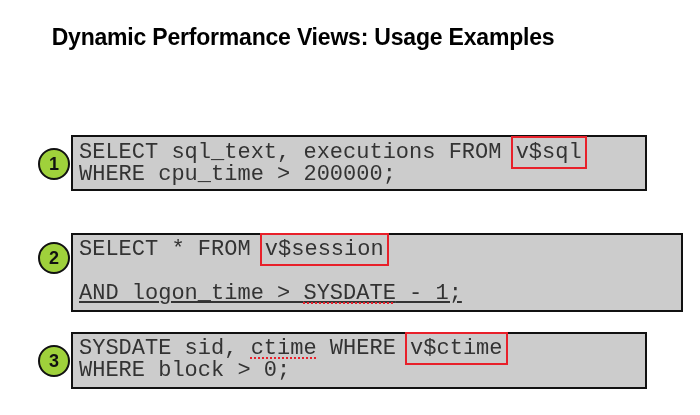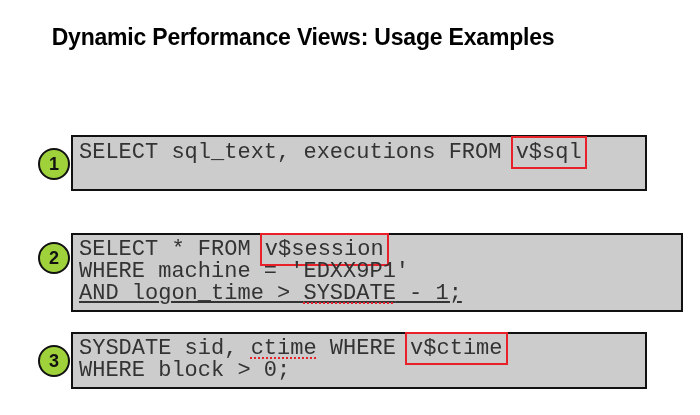--- a/index.html
+++ b/index.html
@@ -79,28 +79,28 @@
   </style>
 </head>
 <body>
 
 <div class="slide-title">Dynamic Performance Views: Usage Examples</div>
 
 <div class="example">
   <div class="badge" style="top:148px;">1</div>
   <div class="code-box" style="top:135px;height:52px;">
     <div class="code-line" style="top:5px;"><span>SELECT sql_text, executions FROM </span><span class="hl">v$sql</span></div>
+    <div class="code-line" style="top:27px;"><span>WHERE cpu_time &gt; 200000;</span></div>
   </div>
 </div>
 
 <div class="example">
   <div class="badge" style="top:242px;">2</div>
   <div class="code-box" style="top:233px;height:75px;padding-left:36px;">
     <div class="code-line" style="top:4px;"><span>SELECT * FROM </span><span class="hl">v$session</span></div>
-    <div class="code-line" style="top:26px;"><span>WHERE machine = 'EDXX9P1'</span></div>
     <div class="code-line" style="top:48px;text-decoration:underline;"><span>AND logon_time &gt; </span><span class="spell">SYSDATE</span><span> - 1;</span></div>
   </div>
 </div>
 
 <div class="example">
   <div class="badge" style="top:345px;">3</div>
   <div class="code-box" style="top:332px;height:53px;">
     <div class="code-line" style="top:4px;"><span>SYSDATE sid, </span><span class="spell">ctime</span><span> WHERE </span><span class="hl">v$ctime</span></div>
     <div class="code-line" style="top:26px;"><span>WHERE block &gt; 0;</span></div>
   </div>

